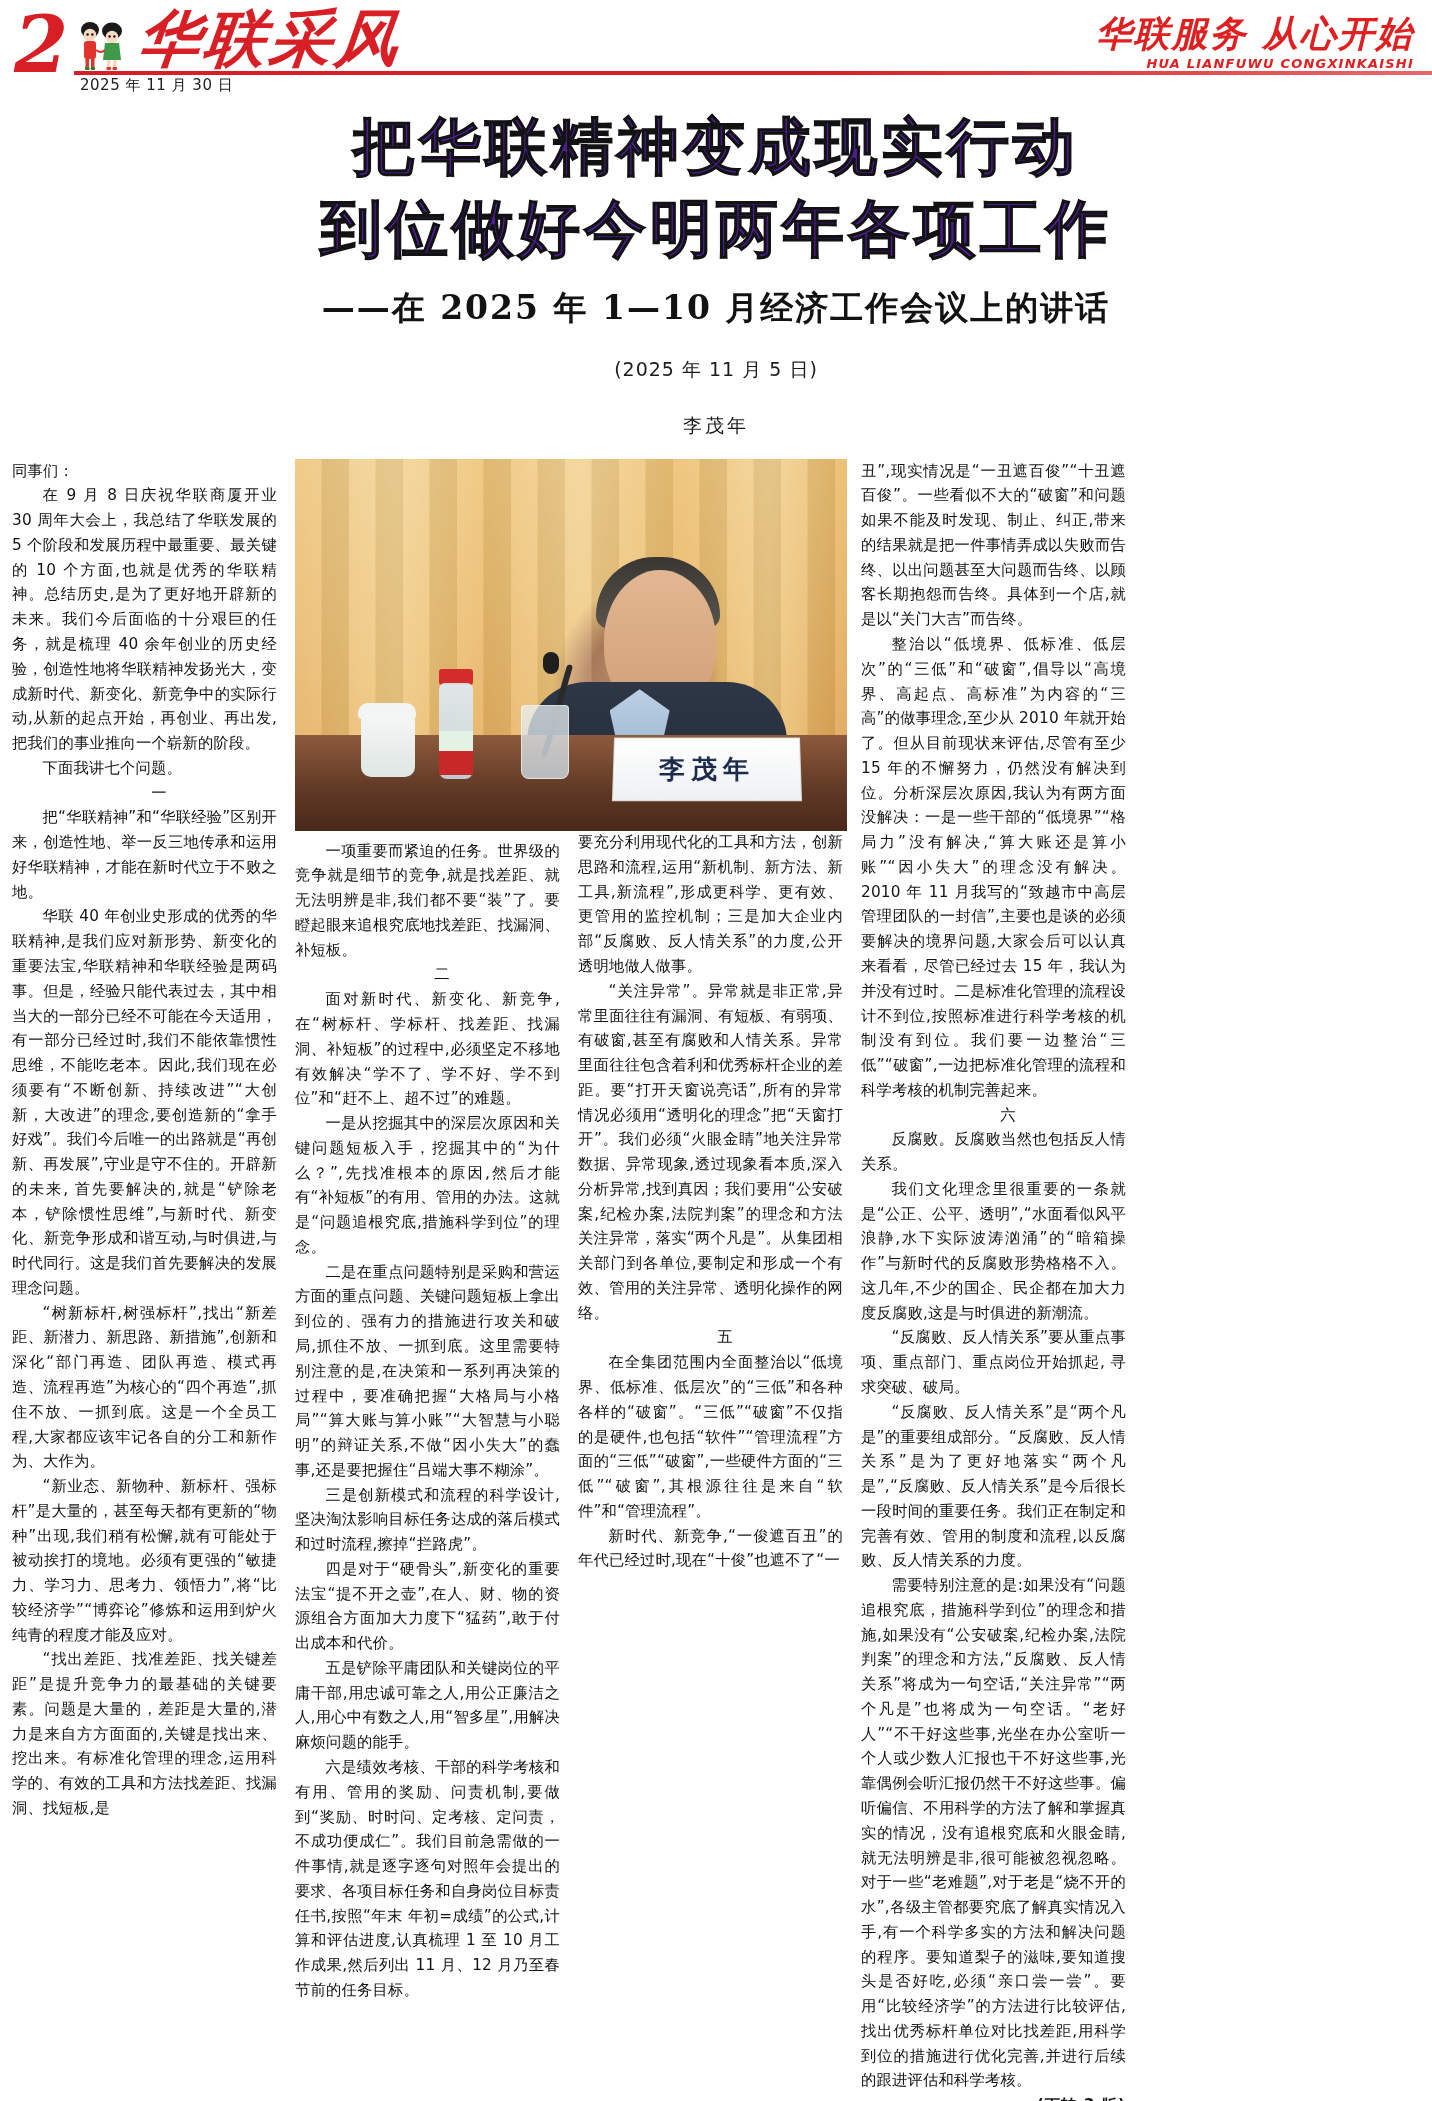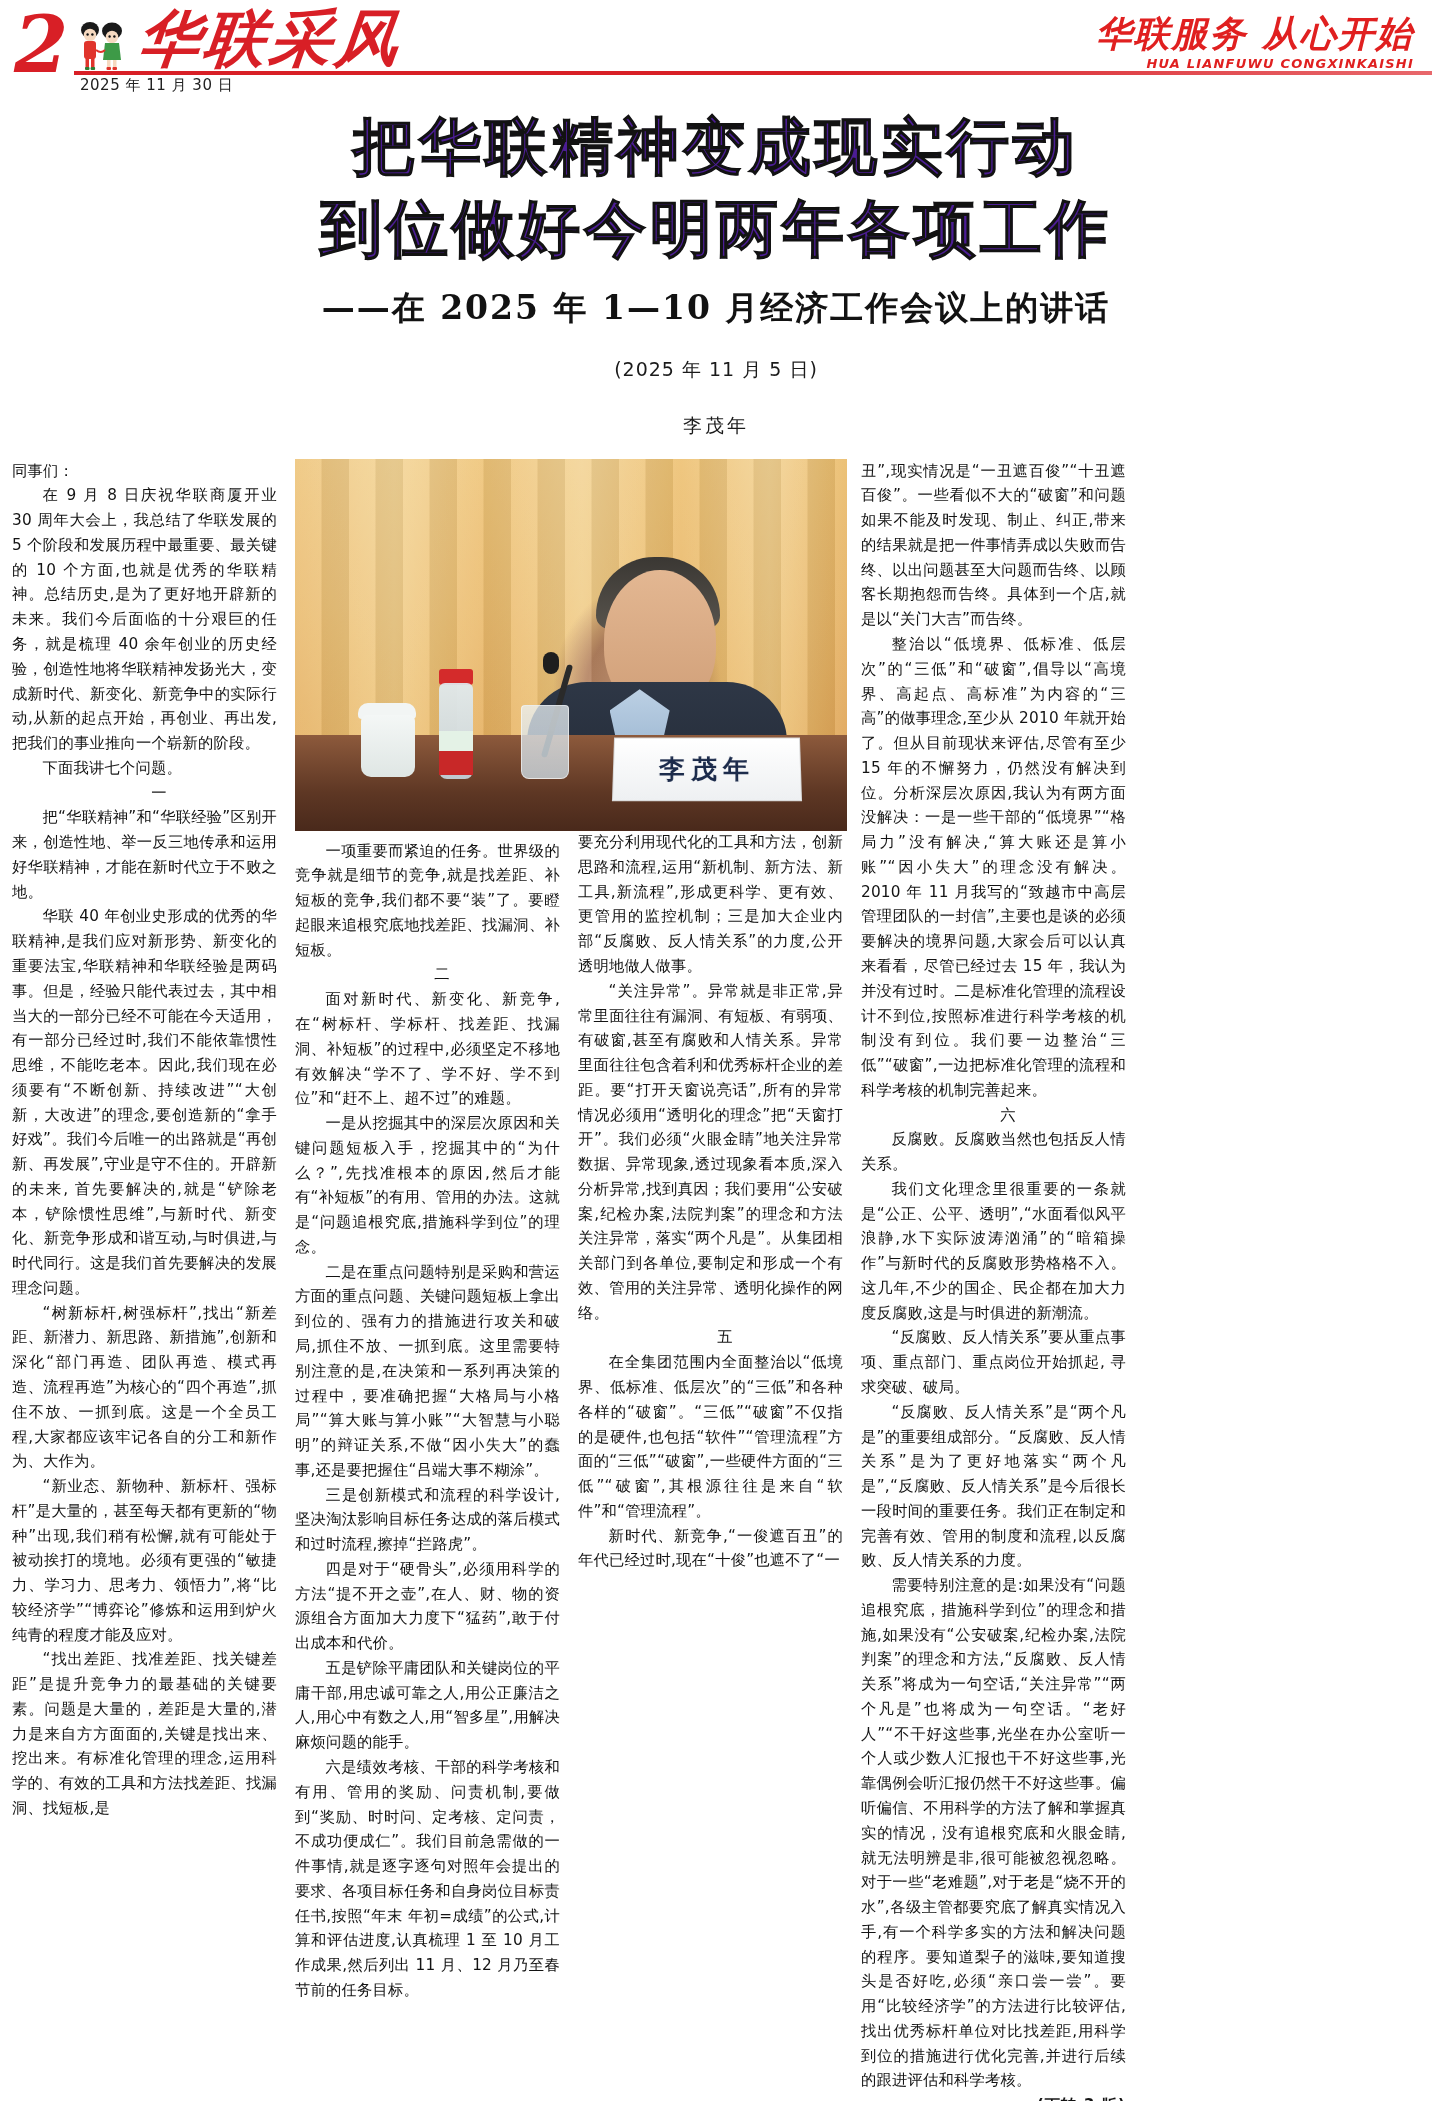--- a/index.html
+++ b/index.html
@@ -339,27 +339,27 @@
         <div class="mic"></div>
         <div class="mic-head"></div>
         <div class="cup-lid"></div>
         <div class="cup"></div>
         <div class="bottle-cap"></div>
         <div class="bottle"></div>
         <div class="bottle-label"></div>
         <div class="glass"></div>
         <div class="nameplate">李茂年</div>
       </div>
-    <p class="">一项重要而紧迫的任务。世界级的竞争就是细节的竞争,就是找差距、补短板的竞争,我们都不要“装”了。要瞪起眼来追根究底地找差距、找漏洞、补短板。</p>
+    <p class="">一项重要而紧迫的任务。世界级的竞争就是细节的竞争,就是找差距、就无法明辨是非,我们都不要“装”了。要瞪起眼来追根究底地找差距、找漏洞、补短板。</p>
         <p class="sec-num">二</p>
         <p class="">面对新时代、新变化、新竞争,在“树标杆、学标杆、找差距、找漏洞、补短板”的过程中,必须坚定不移地有效解决“学不了、学不好、学不到位”和“赶不上、超不过”的难题。</p>
         <p class="">一是从挖掘其中的深层次原因和关键问题短板入手，挖掘其中的“为什么？”,先找准根本的原因,然后才能有“补短板”的有用、管用的办法。这就是“问题追根究底,措施科学到位”的理念。</p>
         <p class="">二是在重点问题特别是采购和营运方面的重点问题、关键问题短板上拿出到位的、强有力的措施进行攻关和破局,抓住不放、一抓到底。这里需要特别注意的是,在决策和一系列再决策的过程中，要准确把握“大格局与小格局”“算大账与算小账”“大智慧与小聪明”的辩证关系,不做“因小失大”的蠢事,还是要把握住“吕端大事不糊涂”。</p>
         <p class="">三是创新模式和流程的科学设计,坚决淘汰影响目标任务达成的落后模式和过时流程,擦掉“拦路虎”。</p>
-        <p class="">四是对于“硬骨头”,必须用科学的方法“提不开之壶”,在人、财、物的资源组合方面加大力度下“猛药”,敢于付出成本和代价。</p>
+        <p class="">四是对于“硬骨头”,新变化的重要法宝“提不开之壶”,在人、财、物的资源组合方面加大力度下“猛药”,敢于付出成本和代价。</p>
         <p class="">五是铲除平庸团队和关键岗位的平庸干部,用忠诚可靠之人,用公正廉洁之人,用心中有数之人,用“智多星”,用解决麻烦问题的能手。</p>
         <p class="">六是绩效考核、干部的科学考核和有用、管用的奖励、问责机制,要做到“奖励、时时问、定考核、定问责，不成功便成仁”。我们目前急需做的一件事情,就是逐字逐句对照年会提出的要求、各项目标任务和自身岗位目标责任书,按照“年末 年初=成绩”的公式,计算和评估进度,认真梳理 1 至 10 月工作成果,然后列出 11 月、12 月乃至春节前的任务目标。</p>
       </div>
     <div class="col" id="col2">
         <p class="sec-num">四</p>
         <p class="">“两个凡是”。“凡是花钱的地方全部设卡,凡是挣钱的地方都有指标”。</p>
         <p class="">“两个凡是”是我们的重要法宝之一，多年来实施的“两个凡是+定额管理”,收效是巨大的。但面对新情况、新变化,我们还有许多工作不到位、不科学,“两个凡是”必须不断创新，必须有新的、更大的作为。</p>
         <p class="">事实还在持续不断地证明：没有发现的问题是大量的，漏洞是大量的,可以利用而没有利用好的资源是大量的、潜力是巨大的。到位地践行新时代的“两个凡是”,一要充分发挥华联人的聪明才智和华联优秀的“十大精神”；二要充分利用现代化的工具和方法，创新思路和流程,运用“新机制、新方法、新工具,新流程”,形成更科学、更有效、更管用的监控机制；三是加大企业内部“反腐败、反人情关系”的力度,公开透明地做人做事。</p>
         <p class="">“关注异常”。异常就是非正常,异常里面往往有漏洞、有短板、有弱项、有破窗,甚至有腐败和人情关系。异常里面往往包含着利和优秀标杆企业的差距。要“打开天窗说亮话”,所有的异常情况必须用“透明化的理念”把“天窗打开”。我们必须“火眼金睛”地关注异常数据、异常现象,透过现象看本质,深入分析异常,找到真因；我们要用“公安破案,纪检办案,法院判案”的理念和方法关注异常，落实“两个凡是”。从集团相关部门到各单位,要制定和形成一个有效、管用的关注异常、透明化操作的网络。</p>
         <p class="sec-num">五</p>

